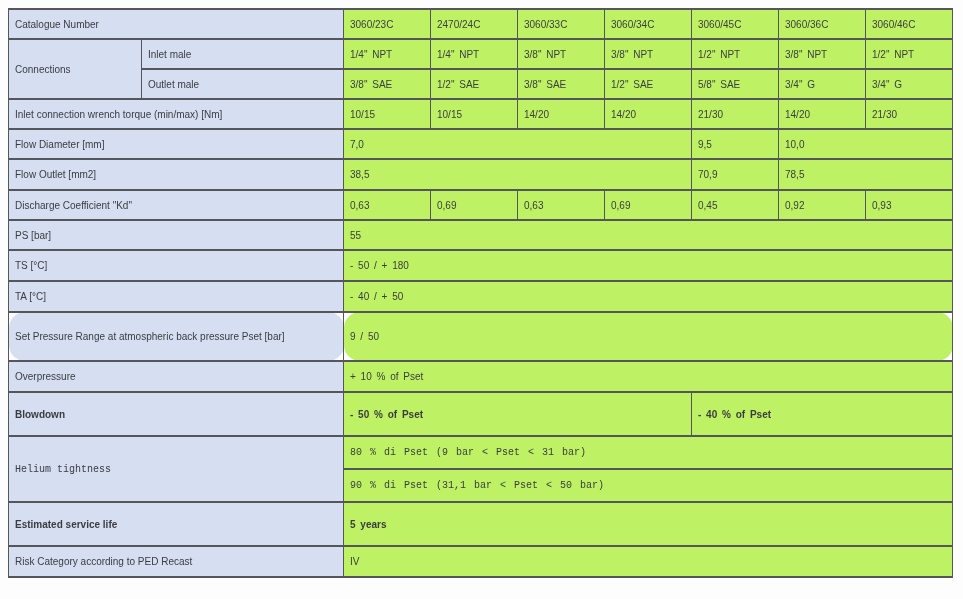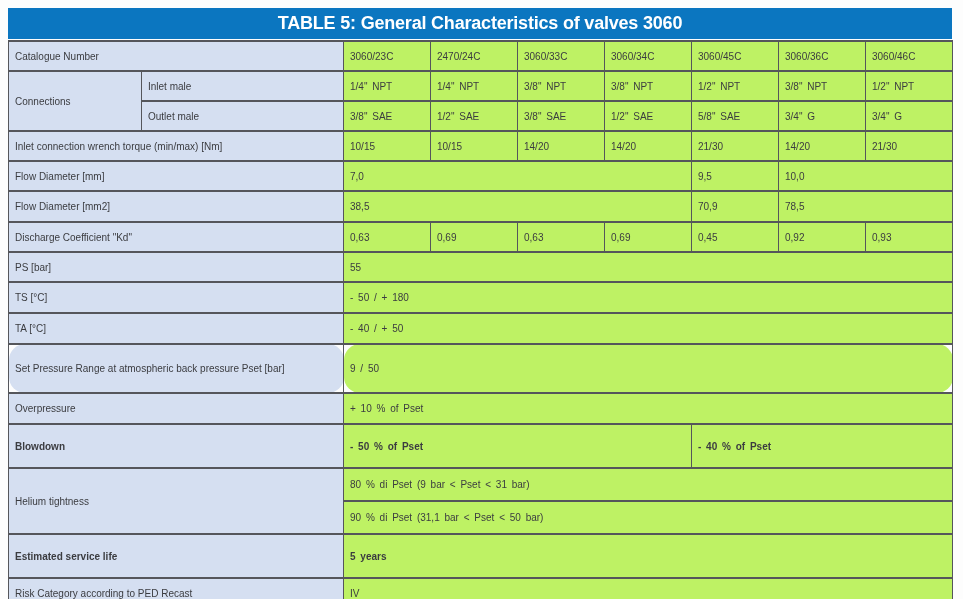--- a/index.html
+++ b/index.html
@@ -47,31 +47,28 @@
     padding-left:9px;
   }
   td.val{
     background:#bef264;
     text-align:left;
     word-spacing:2px;
   }
   tr.h30 td{height:30px;}
   tr.h31 td{height:31px;}
   tr.h28 td{height:44px;font-weight:bold;}
-  tr.h33 td{height:33px;}
+  tr.h33 td{height:33px;font-family:Liberation Mono, monospace;}
   tr.h49 td{height:49px;border-radius:16px;}
 </style>
 </head>
 <body>
 
 <div class="page">
 
-  <div class="title-bar">
-    <span>TABLE 5: General Characteristics of valves 3060</span>
-  </div>
 
   <table class="spec">
     <colgroup>
       <col style="width:133px">
         <col style="width:202px">
       <col style="width:87px">
         <col style="width:87px">
         <col style="width:87px">
       <col style="width:87px">
         <col style="width:87px">
@@ -126,21 +123,21 @@
       </tr>
 
       <tr class="h30">
         <td class="lbl" colspan="2">Flow Diameter [mm]</td>
         <td class="val" colspan="4">7,0</td>
         <td class="val">9,5</td>
         <td class="val" colspan="2">10,0</td>
       </tr>
 
       <tr class="h31">
-        <td class="lbl" colspan="2">Flow Diameter [mm2]</td>
+        <td class="lbl" colspan="2">Flow Outlet [mm2]</td>
         <td class="val" colspan="4">38,5</td>
         <td class="val">70,9</td>
         <td class="val" colspan="2">78,5</td>
       </tr>
 
       <tr class="h30">
         <td class="lbl" colspan="2">Discharge Coefficient "Kd"</td>
         <td class="val">0,63</td>
         <td class="val">0,69</td>
         <td class="val">0,63</td>

